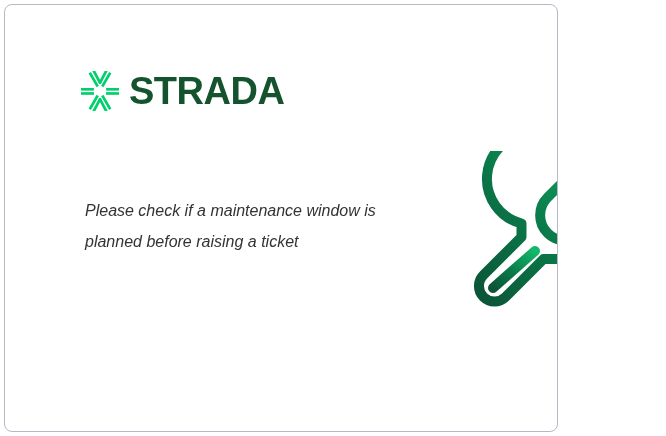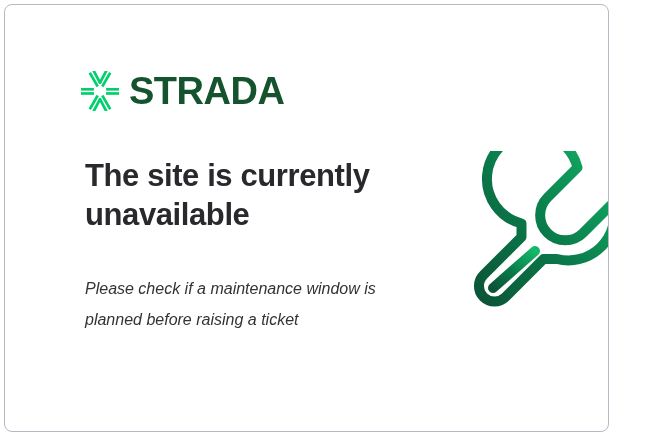--- a/index.html
+++ b/index.html
@@ -11,21 +11,21 @@
     height: 436px;
     background: #ffffff;
     font-family: "Liberation Sans", sans-serif;
     overflow: hidden;
   }
 
   .page-card {
     position: absolute;
     left: 4px;
     top: 4px;
-    width: 605px;
+    width: 554px;
     height: 428px;
     box-sizing: border-box;
     background: #ffffff;
     border: 1px solid #b6b9c3;
     border-radius: 8px;
     overflow: hidden;
   }
 
   
   .brand {
@@ -116,21 +116,20 @@
         <polygon points="30,104 36,108 54,74 48,70"></polygon>
 
         <polygon points="80,98 74,102 53,66 59,62"></polygon>
         <polygon points="70,104 64,108 46,74 52,70"></polygon>
       </g>
     </svg>
     <span class="brand-word">STRADA</span>
   </div>
 
   <div class="copy">
-    <h1 class="headline">The site is currently unavailable</h1>
     <p class="subcopy">Please check if a maintenance window is planned before raising a ticket</p>
   </div>
 
   <div class="illustration">
     <svg viewBox="0 0 176 176" aria-hidden="true">
       <defs>
         <linearGradient id="wrenchGrad" x1="0" y1="1" x2="1" y2="0">
           <stop offset="0%" stop-color="#0b5437"></stop>
           <stop offset="45%" stop-color="#0a7a4a"></stop>
           <stop offset="100%" stop-color="#14b869"></stop>

